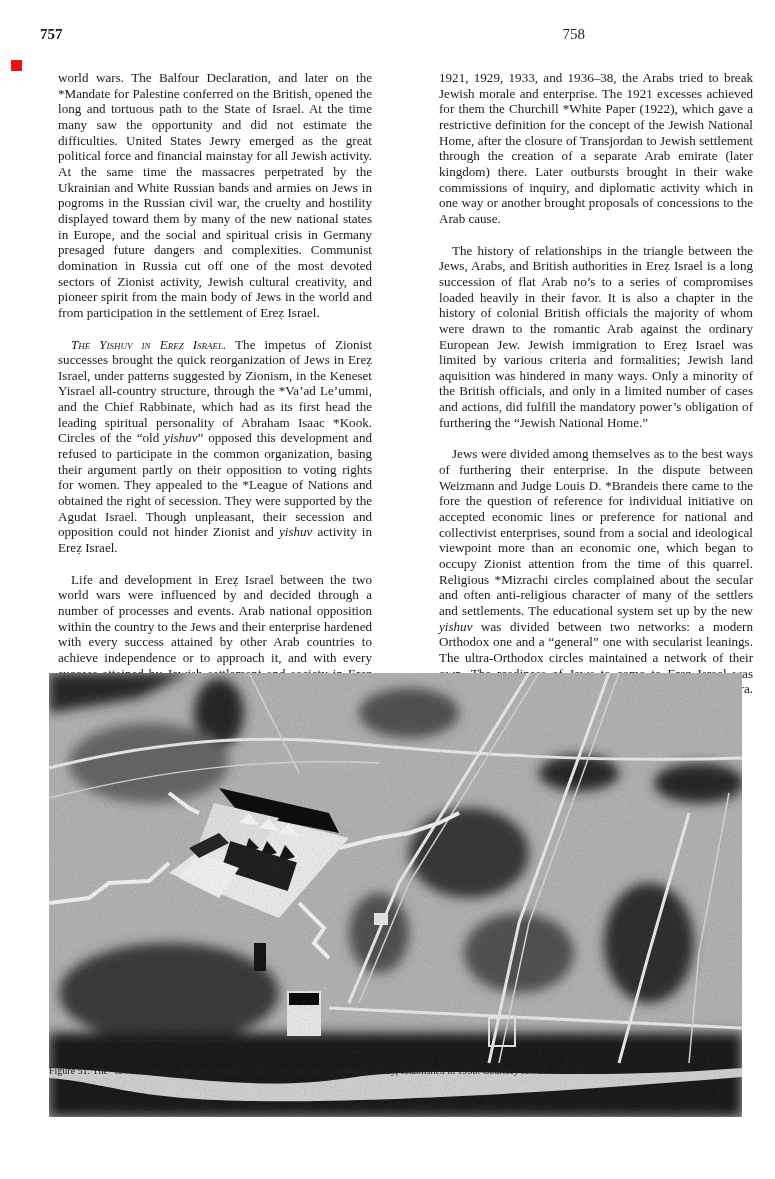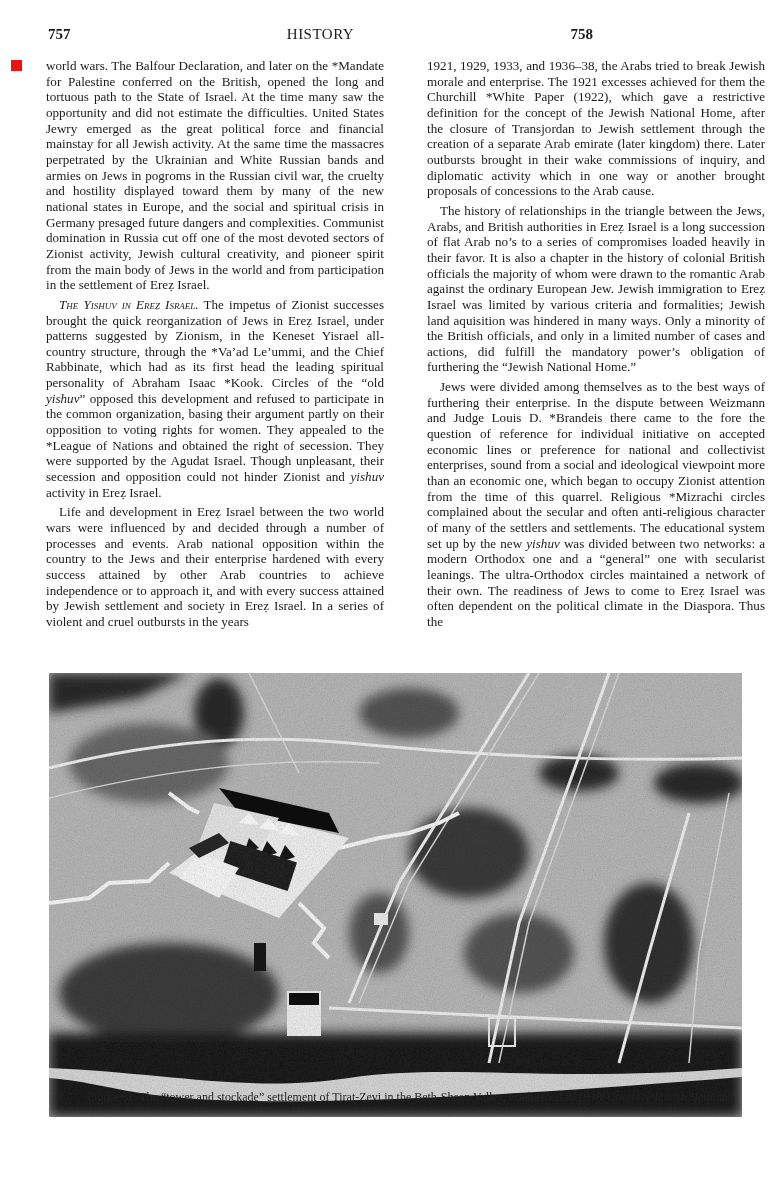--- a/index.html
+++ b/index.html
@@ -1,50 +1,49 @@
 <!DOCTYPE html>
 <html><head>
   <meta charset="utf-8">
   <style>
     html, body { margin: 0; padding: 0; background: #ffffff; }
     body {
       width: 775px; height: 1179px; position: relative; overflow: hidden;
       font-family: "Liberation Serif", "DejaVu Serif", serif; color: #1a1a1a;
     }
-    .running-head { position: absolute; top: 26px; left: 8px; width: 625px; height: 20px; }
+    .running-head { position: absolute; top: 26px; left: 0; width: 625px; height: 20px; }
     .pg-left { position: absolute; left: 40px; top: 0; font-size: 15px; font-weight: bold; }
-    .pg-right { position: absolute; right: 40px; top: 0; font-size: 15px; font-weight: bold; }
+    .pg-right { position: absolute; right: 40px; top: 0; font-size: 15px; font-weight: normal; }
     .head-title { position: absolute; left: 0; right: 0; top: 0; text-align: center; font-size: 15px; letter-spacing: 0.5px; }
     .marker { position: absolute; left: 11px; top: 60px; width: 11px; height: 11px; background: #ee1111; }
     .col {
       position: absolute; top: 54px; width: 346px;
       font-size: 13.1px; line-height: 15.65px; text-align: justify; hyphens: none;
     }
     .col.left { left: 42px; }
     .col.right { left: 423px; }
-    .col p { margin: 4px; text-indent: 13px; }
+    .col p { margin: 16px; text-indent: 13px; }
     .col p.noindent { text-indent: 0; }
     .sc { font-variant: small-caps; font-style: italic; }
     i { font-style: italic; }
     .photo {
       position: absolute; left: 49px; top: 673px; width: 693px; height: 444px;
       background: #9a9a9a; overflow: hidden;
     }
     .photo svg { display: block; width: 100%; height: 100%; }
     .caption {
-      position: absolute; left: 49px; top: 1090px; width: 720px;
-      font-size: 12px; color: #222; white-space: nowrap; text-align: center;
+      position: absolute; left: 49px; top: 1065px; width: 720px;
+      font-size: 10px; color: #222; white-space: nowrap;
     }
   </style>
 </head>
 <body>
 
 <div class="running-head">
   <span class="pg-left">757</span>
-  <span class="head-title">HISTORY</span>
   <span class="pg-right">758</span>
 </div>
 
 <div class="marker" style="background: rgb(238, 17, 17);"></div>
 
 <div class="col left">
   <p class="noindent">world wars. The Balfour Declaration, and later on the *Mandate for Palestine conferred on the British, opened the long and tortuous path to the State of Israel. At the time many saw the opportunity and did not estimate the difficulties. United States Jewry emerged as the great political force and financial mainstay for all Jewish activity. At the same time the massacres perpetrated by the Ukrainian and White Russian bands and armies on Jews in pogroms in the Russian civil war, the cruelty and hostility displayed toward them by many of the new national states in Europe, and the social and spiritual crisis in Germany presaged future dangers and complexities. Communist domination in Russia cut off one of the most devoted sectors of Zionist activity, Jewish cultural creativity, and pioneer spirit from the main body of Jews in the world and from participation in the settlement of Ereẓ Israel.</p>
   <p><span class="sc">The Yishuv in Ereẓ Israel.</span><span> The impetus of Zionist successes brought the quick reorganization of Jews in Ereẓ Israel, under patterns suggested by Zionism, in the Keneset Yisrael all-country structure, through the *Va’ad Le’ummi, and the Chief Rabbinate, which had as its first head the leading spiritual personality of Abraham Isaac *Kook. Circles of the “old </span><i>yishuv</i><span>” opposed this development and refused to participate in the common organization, basing their argument partly on their opposition to voting rights for women. They appealed to the *League of Nations and obtained the right of secession. They were supported by the Agudat Israel. Though unpleasant, their secession and opposition could not hinder Zionist and </span><i>yishuv</i><span> activity in Ereẓ Israel.</span></p>
   <p>Life and development in Ereẓ Israel between the two world wars were influenced by and decided through a number of processes and events. Arab national opposition within the country to the Jews and their enterprise hardened with every success attained by other Arab countries to achieve independence or to approach it, and with every success attained by Jewish settlement and society in Ereẓ Israel. In a series of violent and cruel outbursts in the years</p>
 </div>

